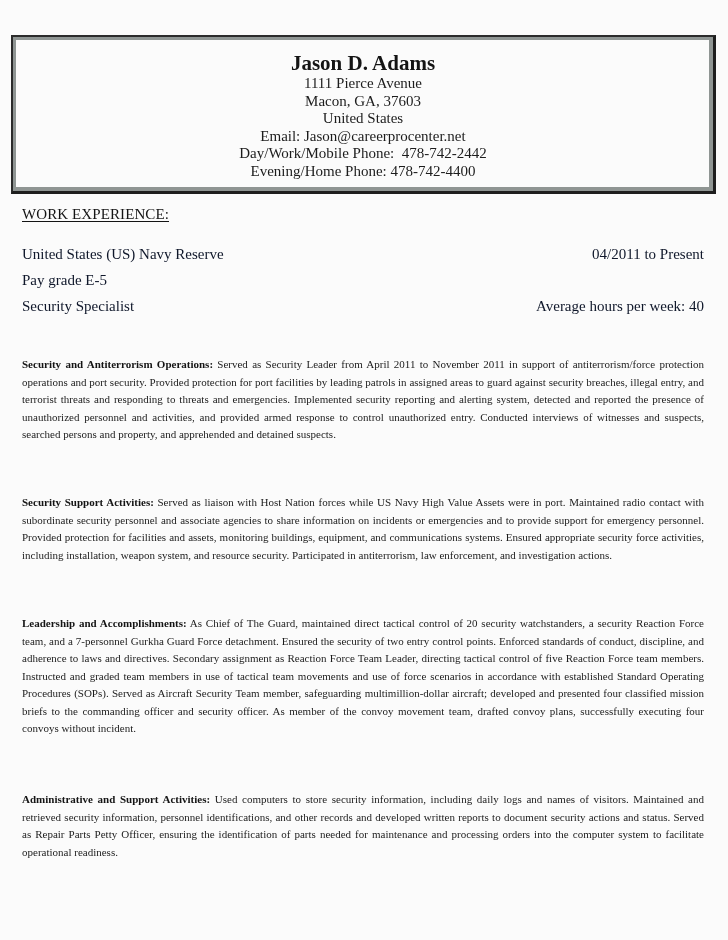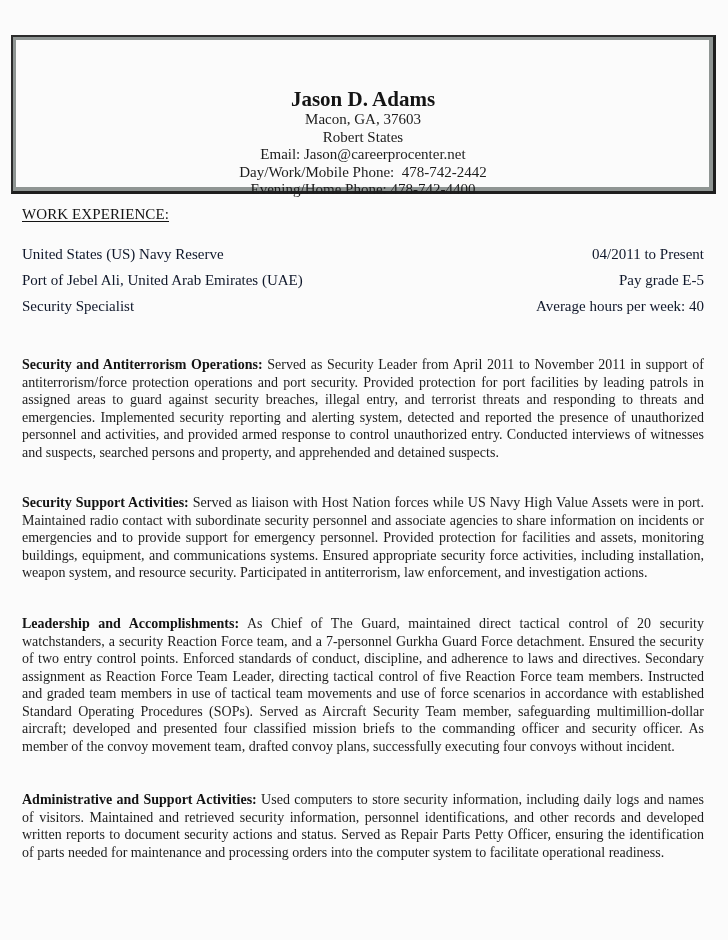--- a/index.html
+++ b/index.html
@@ -31,21 +31,20 @@
     .header-inner {
       position: absolute;
       left: 0; right: 0; top: 14px;
       text-align: center;
     }
     .name {
       font-weight: bold;
       font-size: 21px;
       line-height: 24px;
       color: #141414;
-      margin-top: 36px;
     }
     .hline {
       font-size: 15px;
       line-height: 17.5px;
       color: #1c1c1c;
     }
     .section-title {
       position: absolute;
       left: 22px;
       top: 206px;
@@ -67,57 +66,57 @@
       justify-content: space-between;
       height: 26px;
       font-size: 15px;
       line-height: 20px;
       color: #0f172a;
     }
     .para {
       position: absolute;
       left: 22px;
       width: 682px;
-      font-size: 14px;
+      font-size: 11px;
       line-height: 17.5px;
       text-align: justify;
       color: #1c1c1c;
     }
     .para b {
       font-weight: bold;
       color: #141414;
     }
     .p1 { top: 356px; }
     .p2 { top: 494px; }
     .p3 { top: 615px; }
     .p4 { top: 791px; }
   </style>
 </head>
 <body>
 
 <div class="header-box">
   <div class="header-inner">
     <div class="name">Jason D. Adams</div>
+    <div class="hline">1111 Pierce Avenue</div>
     <div class="hline">Macon, GA, 37603</div>
-    <div class="hline">Robert States</div>
+    <div class="hline">United States</div>
     <div class="hline">Email: Jason@careerprocenter.net</div>
     <div class="hline" style="white-space:pre;">Day/Work/Mobile Phone:  478-742-2442</div>
     <div class="hline">Evening/Home Phone: 478-742-4400</div>
   </div>
 </div>
 
 <div class="section-title">WORK EXPERIENCE:</div>
 
 <div class="job-rows">
   <div class="job-row">
     <span>United States (US) Navy Reserve</span>
     <span>04/2011 to Present</span>
   </div>
   <div class="job-row">
-    <span>Port of Jebel Ali, United Arab Emirates (UAE)</span>
     <span>Pay grade E-5</span>
   </div>
   <div class="job-row">
     <span>Security Specialist</span>
     <span>Average hours per week: 40</span>
   </div>
   <div class="job-row">
   </div>
 </div>
 

